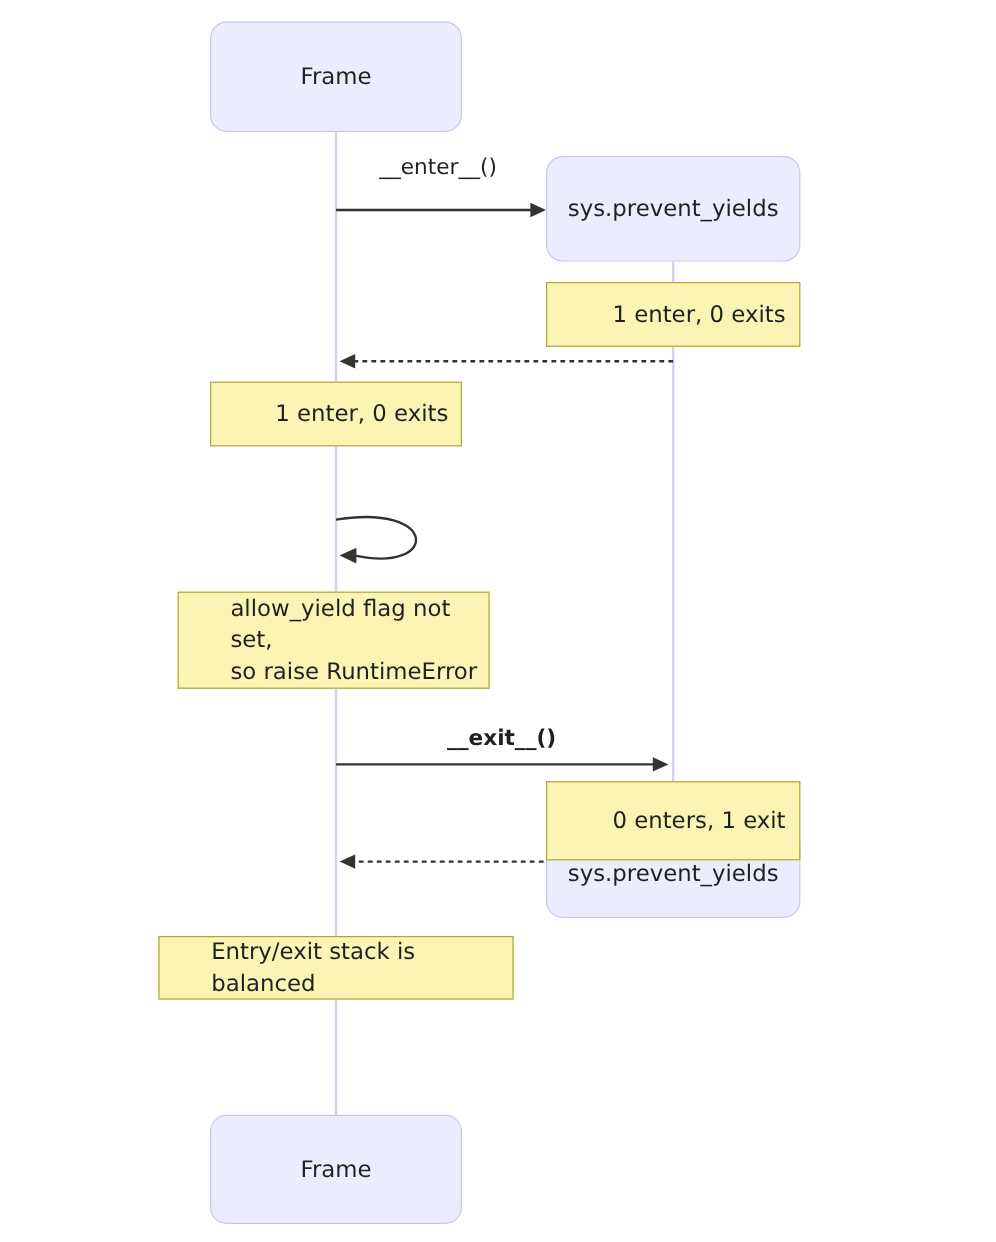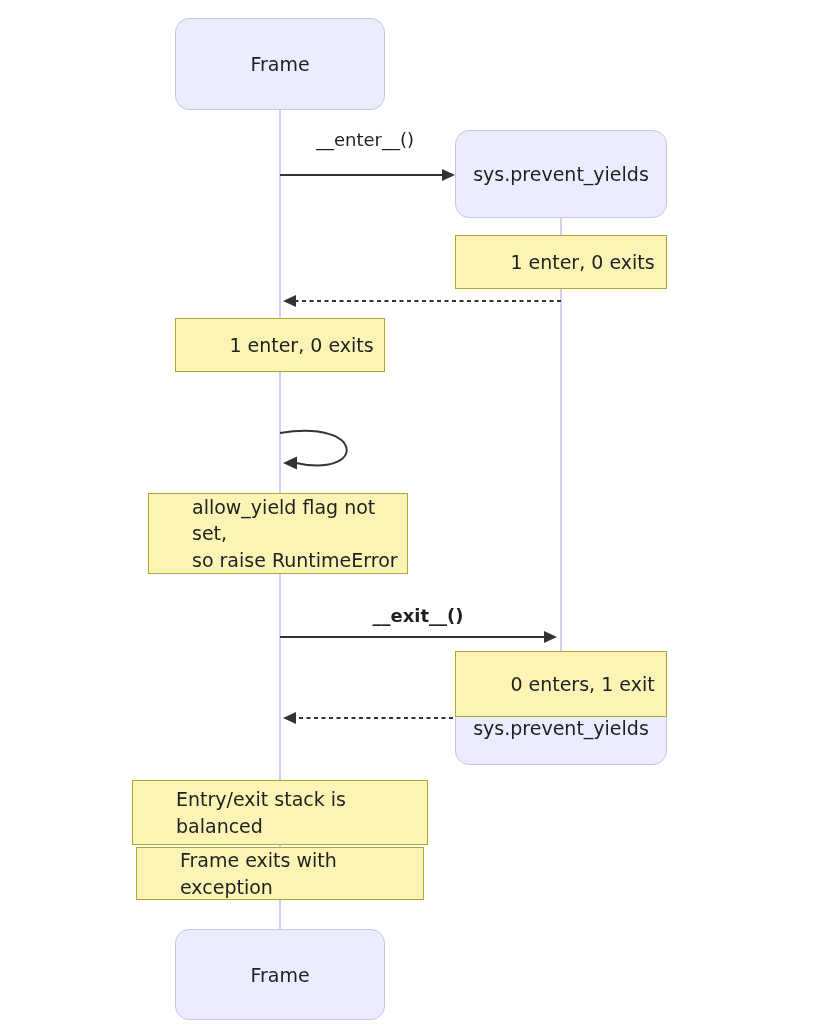--- a/index.html
+++ b/index.html
@@ -100,17 +100,16 @@
 
   <div class="note" style="left:455px;top:235px;width:212px;height:54px;">1 enter, 0 exits</div>
 
   <div class="note" style="left:175px;top:318px;width:210px;height:54px;">1 enter, 0 exits</div>
 
   <div class="note" style="left:148px;top:476px;width:260px;height:81px;margin-top:17px;">allow_yield flag not set,
 so raise RuntimeError</div>
 
   <div class="note" style="left:455px;top:651px;width:212px;height:66px;">0 enters, 1 exit</div>
 
-  <div class="note" style="left:132px;top:780px;width:296px;height:65px;">Entry/exit stack is balanced</div>
+  <div class="note" style="left:132px;top:780px;width:296px;height:53px;">Entry/exit stack is balanced</div>
 
-  <div class="note" style="left:136px;top:847px;width:288px;height:53px;">Frame exits with exception</div>
 
 </div>
 
 </body></html>

